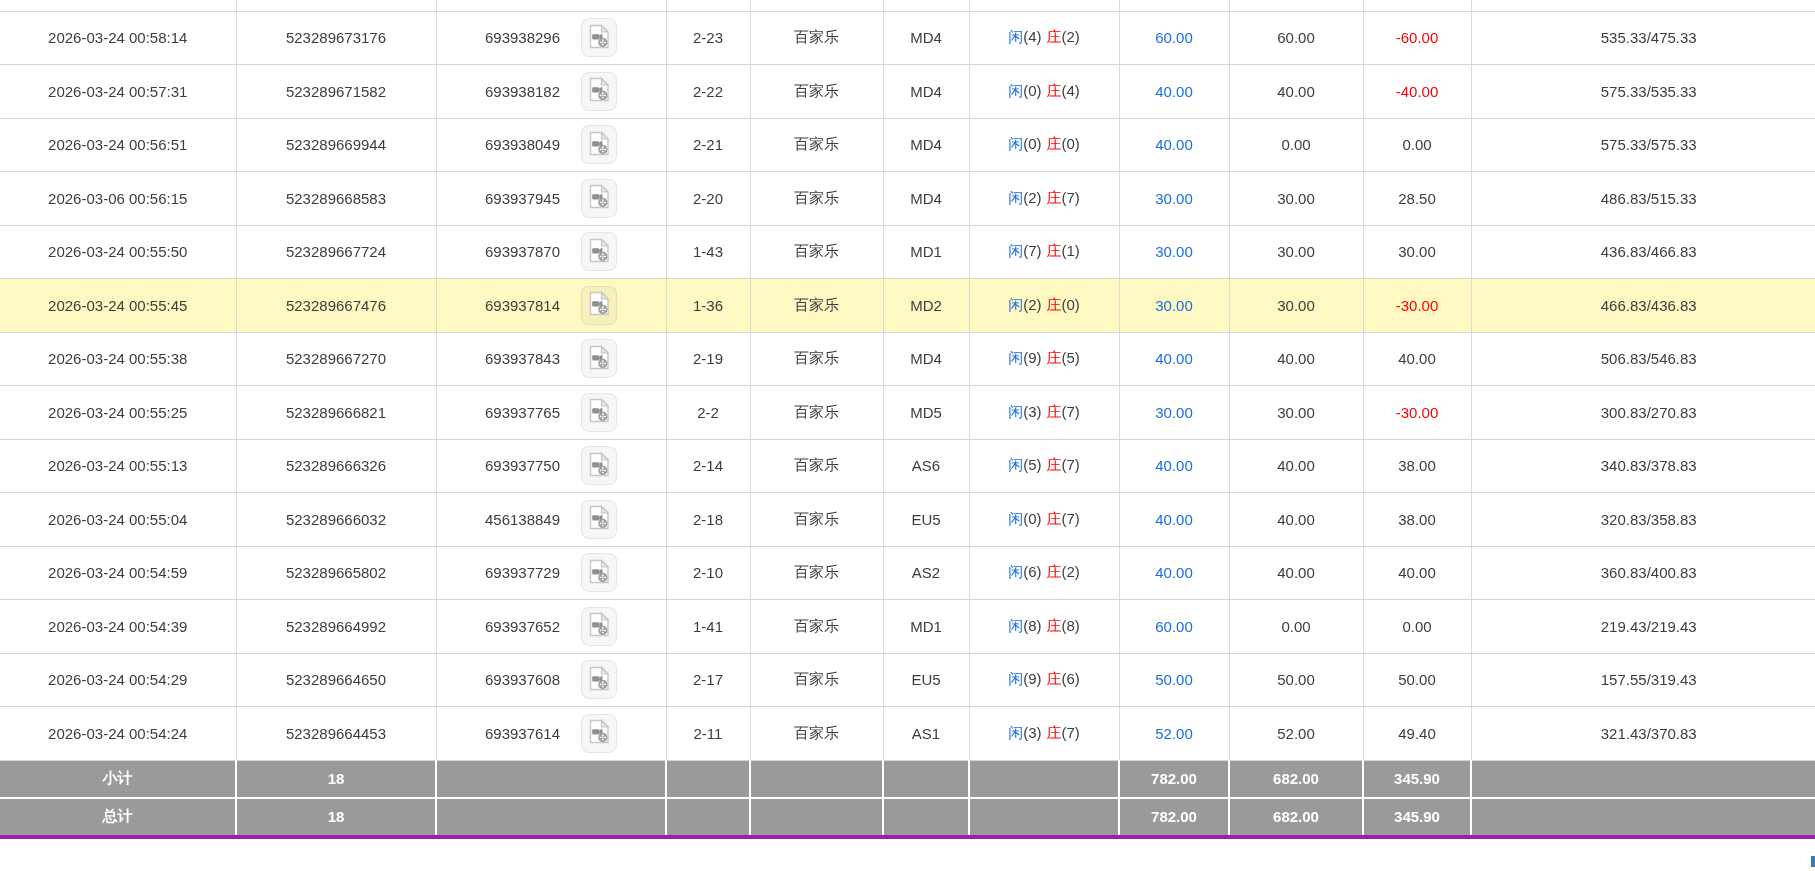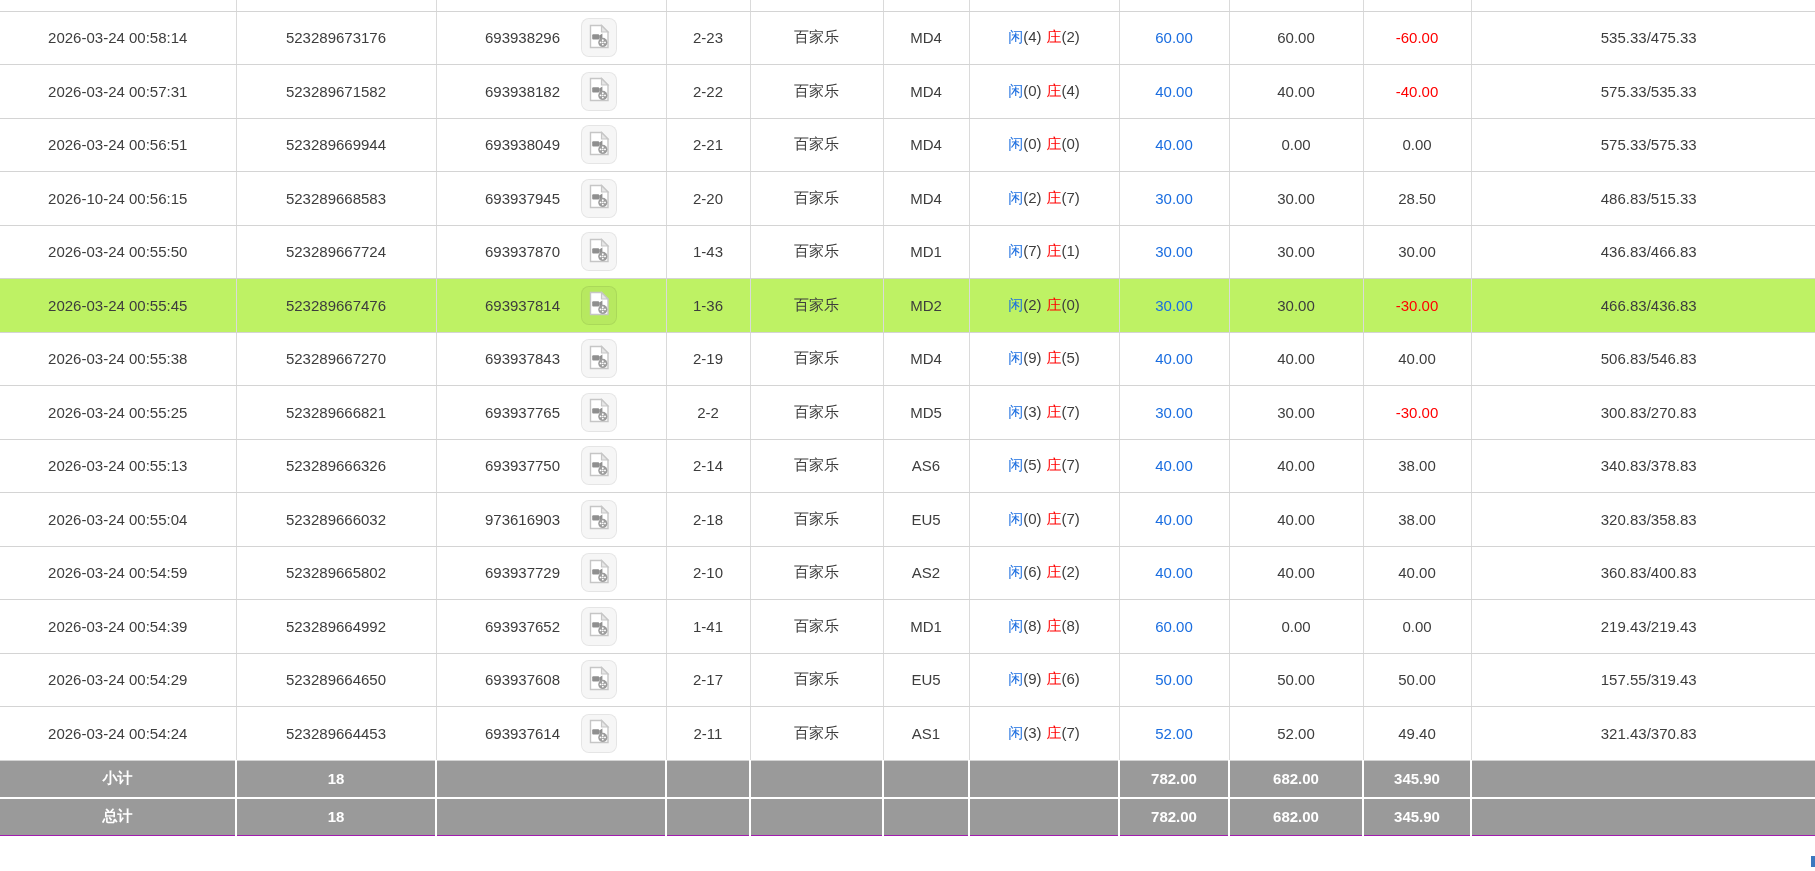--- a/index.html
+++ b/index.html
@@ -3,33 +3,33 @@
 <meta charset="utf-8">
 <style>
   html,body{margin:0;padding:0;width:1815px;height:871px;background:#fff;overflow:hidden;position:relative;}
   table{border-collapse:collapse;table-layout:fixed;width:1815px;
         font-family:"Liberation Sans","DejaVu Sans",sans-serif;font-size:15px;color:#3d3d3d;}
   td{text-align:center;vertical-align:middle;padding:0;overflow:hidden;
      border-right:1px solid #dadada;border-bottom:1px solid #d4d4d4;}
   td:last-child{border-right:none;padding-left:11px;}
   tr.sliver{height:11px;}
   tr.data{height:53.5px;}
-  tr.hl td{background:#bef264;}
+  tr.hl td{background:#fef9c3;}
   .blue{color:#1b6ee0;}
   .red{color:#ff0000;}
   .dark{color:#3d3d3d;}
   .link{color:#1b6ee0;cursor:pointer;text-decoration:none;}
   .gwrap{display:flex;align-items:center;justify-content:center;gap:21px;}
   .icon-box{width:34px;height:37px;border-radius:8px;background:rgba(0,0,0,.035);
             border:1px solid rgba(0,0,0,.07);display:flex;align-items:center;justify-content:center;cursor:pointer;}
   .result-gap{display:inline-block;width:5px;}
   tfoot td{background:#9a9a9a;color:#fff;font-weight:bold;height:36px;
            border-right:2px solid #fff;border-bottom:2px solid #fff;}
   tfoot td:last-child{border-right:none;}
-  tfoot tr:last-child td{border-bottom:1px solid #a21caf;}
+  tfoot tr:last-child td{border-bottom:4px solid #a21caf;}
   .page-mark{position:absolute;right:0;top:856px;width:4px;height:11px;background:#3c78bf;}
 </style>
 </head>
 <body>
 
 <table>
   <colgroup>
     <col style="width:236px">
       <col style="width:200px">
       <col style="width:230px">
@@ -143,21 +143,21 @@
         <td>2-21</td>
         <td>百家乐</td>
         <td>MD4</td>
         <td><span class="blue">闲</span><span class="dark">(0)</span><span class="result-gap"></span><span class="red">庄</span><span class="dark">(0)</span></td>
         <td><a class="link">40.00</a></td>
         <td>0.00</td>
         <td>0.00</td>
         <td>575.33/575.33</td>
       </tr>
       <tr class="data">
-        <td>2026-10-24 00:56:15</td>
+        <td>2026-03-06 00:56:15</td>
         <td>523289668583</td>
         <td>
           <div class="gwrap">
             <span>693937945</span>
             <span class="icon-box">
               <span><svg width="21" height="25" viewBox="0 0 21 25">
                   <path d="M1.5 1.5 h11 l6.5 6.5 v15.5 h-17.5 z" fill="#ffffff" stroke="#c6c6c6" stroke-width="1.4"></path>
                   <path d="M12.5 1.5 l6.5 6.5 h-6.5 z" fill="#e6e6e6" stroke="#c6c6c6" stroke-width="1.2"></path>
                   <rect x="3.2" y="10.2" width="7" height="5.4" rx="1" fill="#8f8f8f"></rect>
                   <path d="M10.2 11.4 L13.4 9.6 V16.2 L10.2 14.4 Z" fill="#8f8f8f"></path>
@@ -333,21 +333,21 @@
         <td><a class="link">40.00</a></td>
         <td>40.00</td>
         <td>38.00</td>
         <td>340.83/378.83</td>
       </tr>
       <tr class="data">
         <td>2026-03-24 00:55:04</td>
         <td>523289666032</td>
         <td>
           <div class="gwrap">
-            <span>973616903</span>
+            <span>456138849</span>
             <span class="icon-box">
               <span><svg width="21" height="25" viewBox="0 0 21 25">
                   <path d="M1.5 1.5 h11 l6.5 6.5 v15.5 h-17.5 z" fill="#ffffff" stroke="#c6c6c6" stroke-width="1.4"></path>
                   <path d="M12.5 1.5 l6.5 6.5 h-6.5 z" fill="#e6e6e6" stroke="#c6c6c6" stroke-width="1.2"></path>
                   <rect x="3.2" y="10.2" width="7" height="5.4" rx="1" fill="#8f8f8f"></rect>
                   <path d="M10.2 11.4 L13.4 9.6 V16.2 L10.2 14.4 Z" fill="#8f8f8f"></path>
                   <circle cx="13.8" cy="18.4" r="4.6" fill="#9c9c9c"></circle>
                   <circle cx="13.8" cy="16.2" r="0.95" fill="#fff"></circle>
                   <circle cx="11.6" cy="18.4" r="0.95" fill="#fff"></circle>
                   <circle cx="16" cy="18.4" r="0.95" fill="#fff"></circle>

